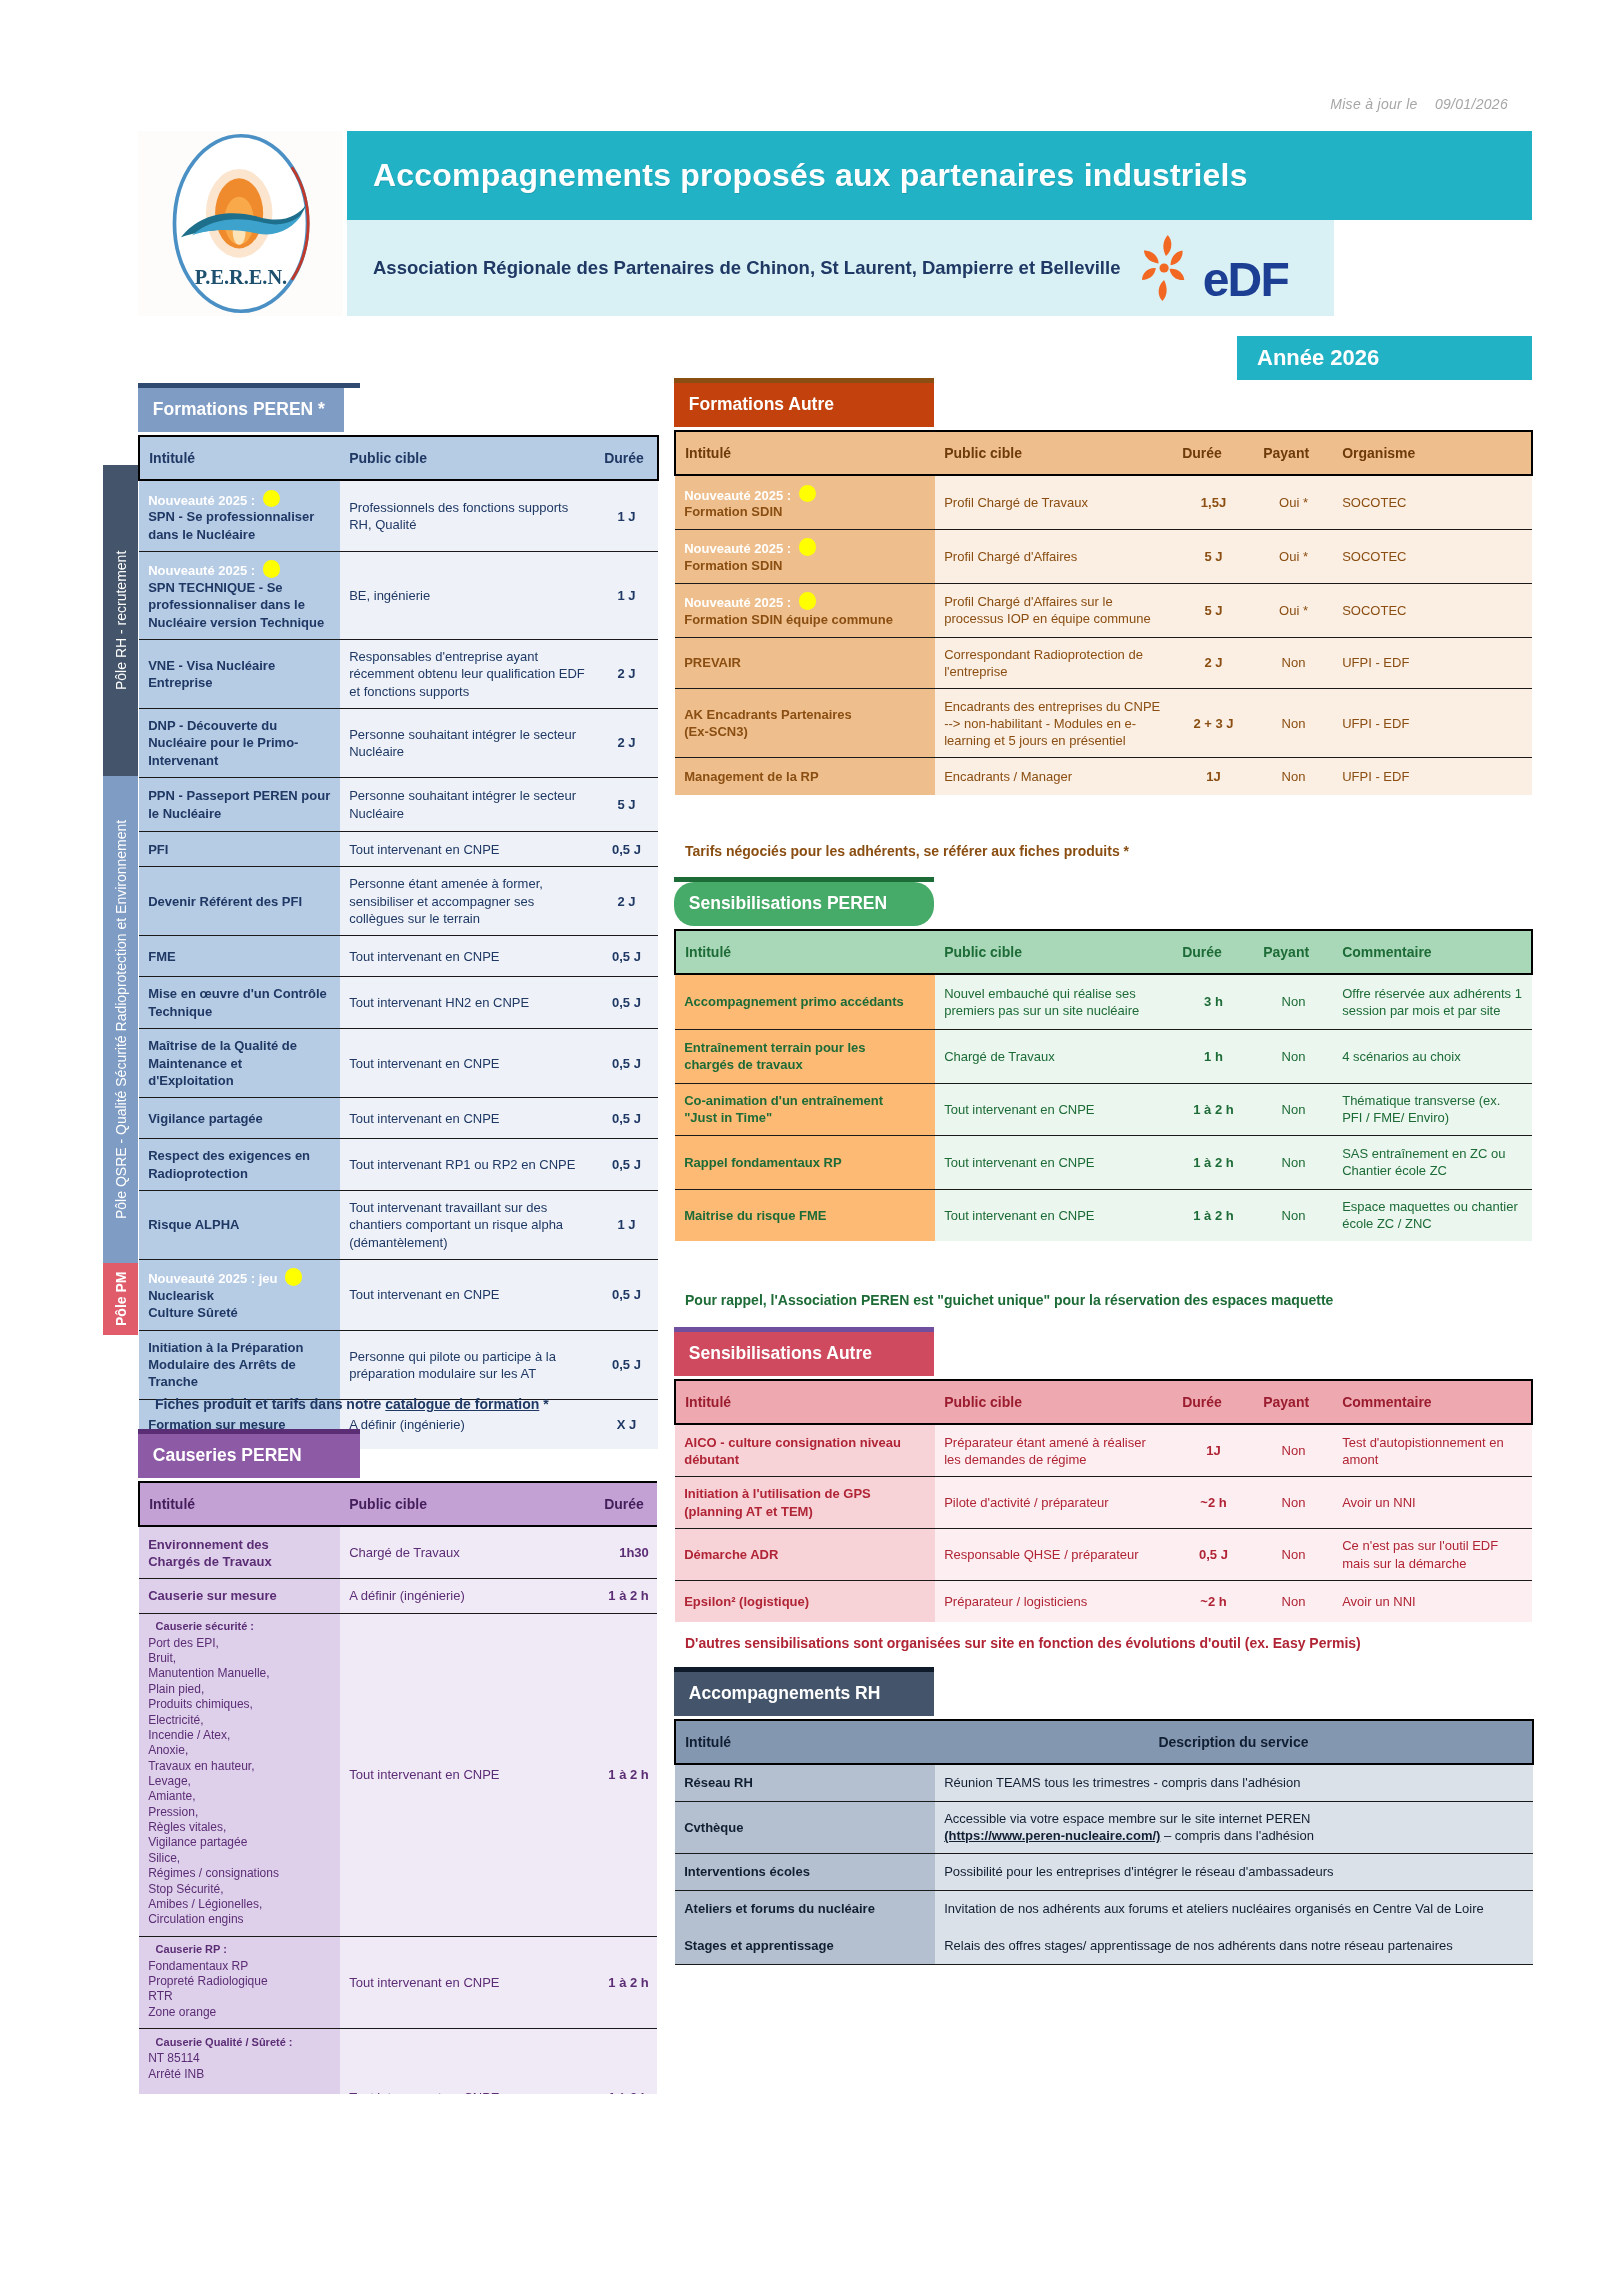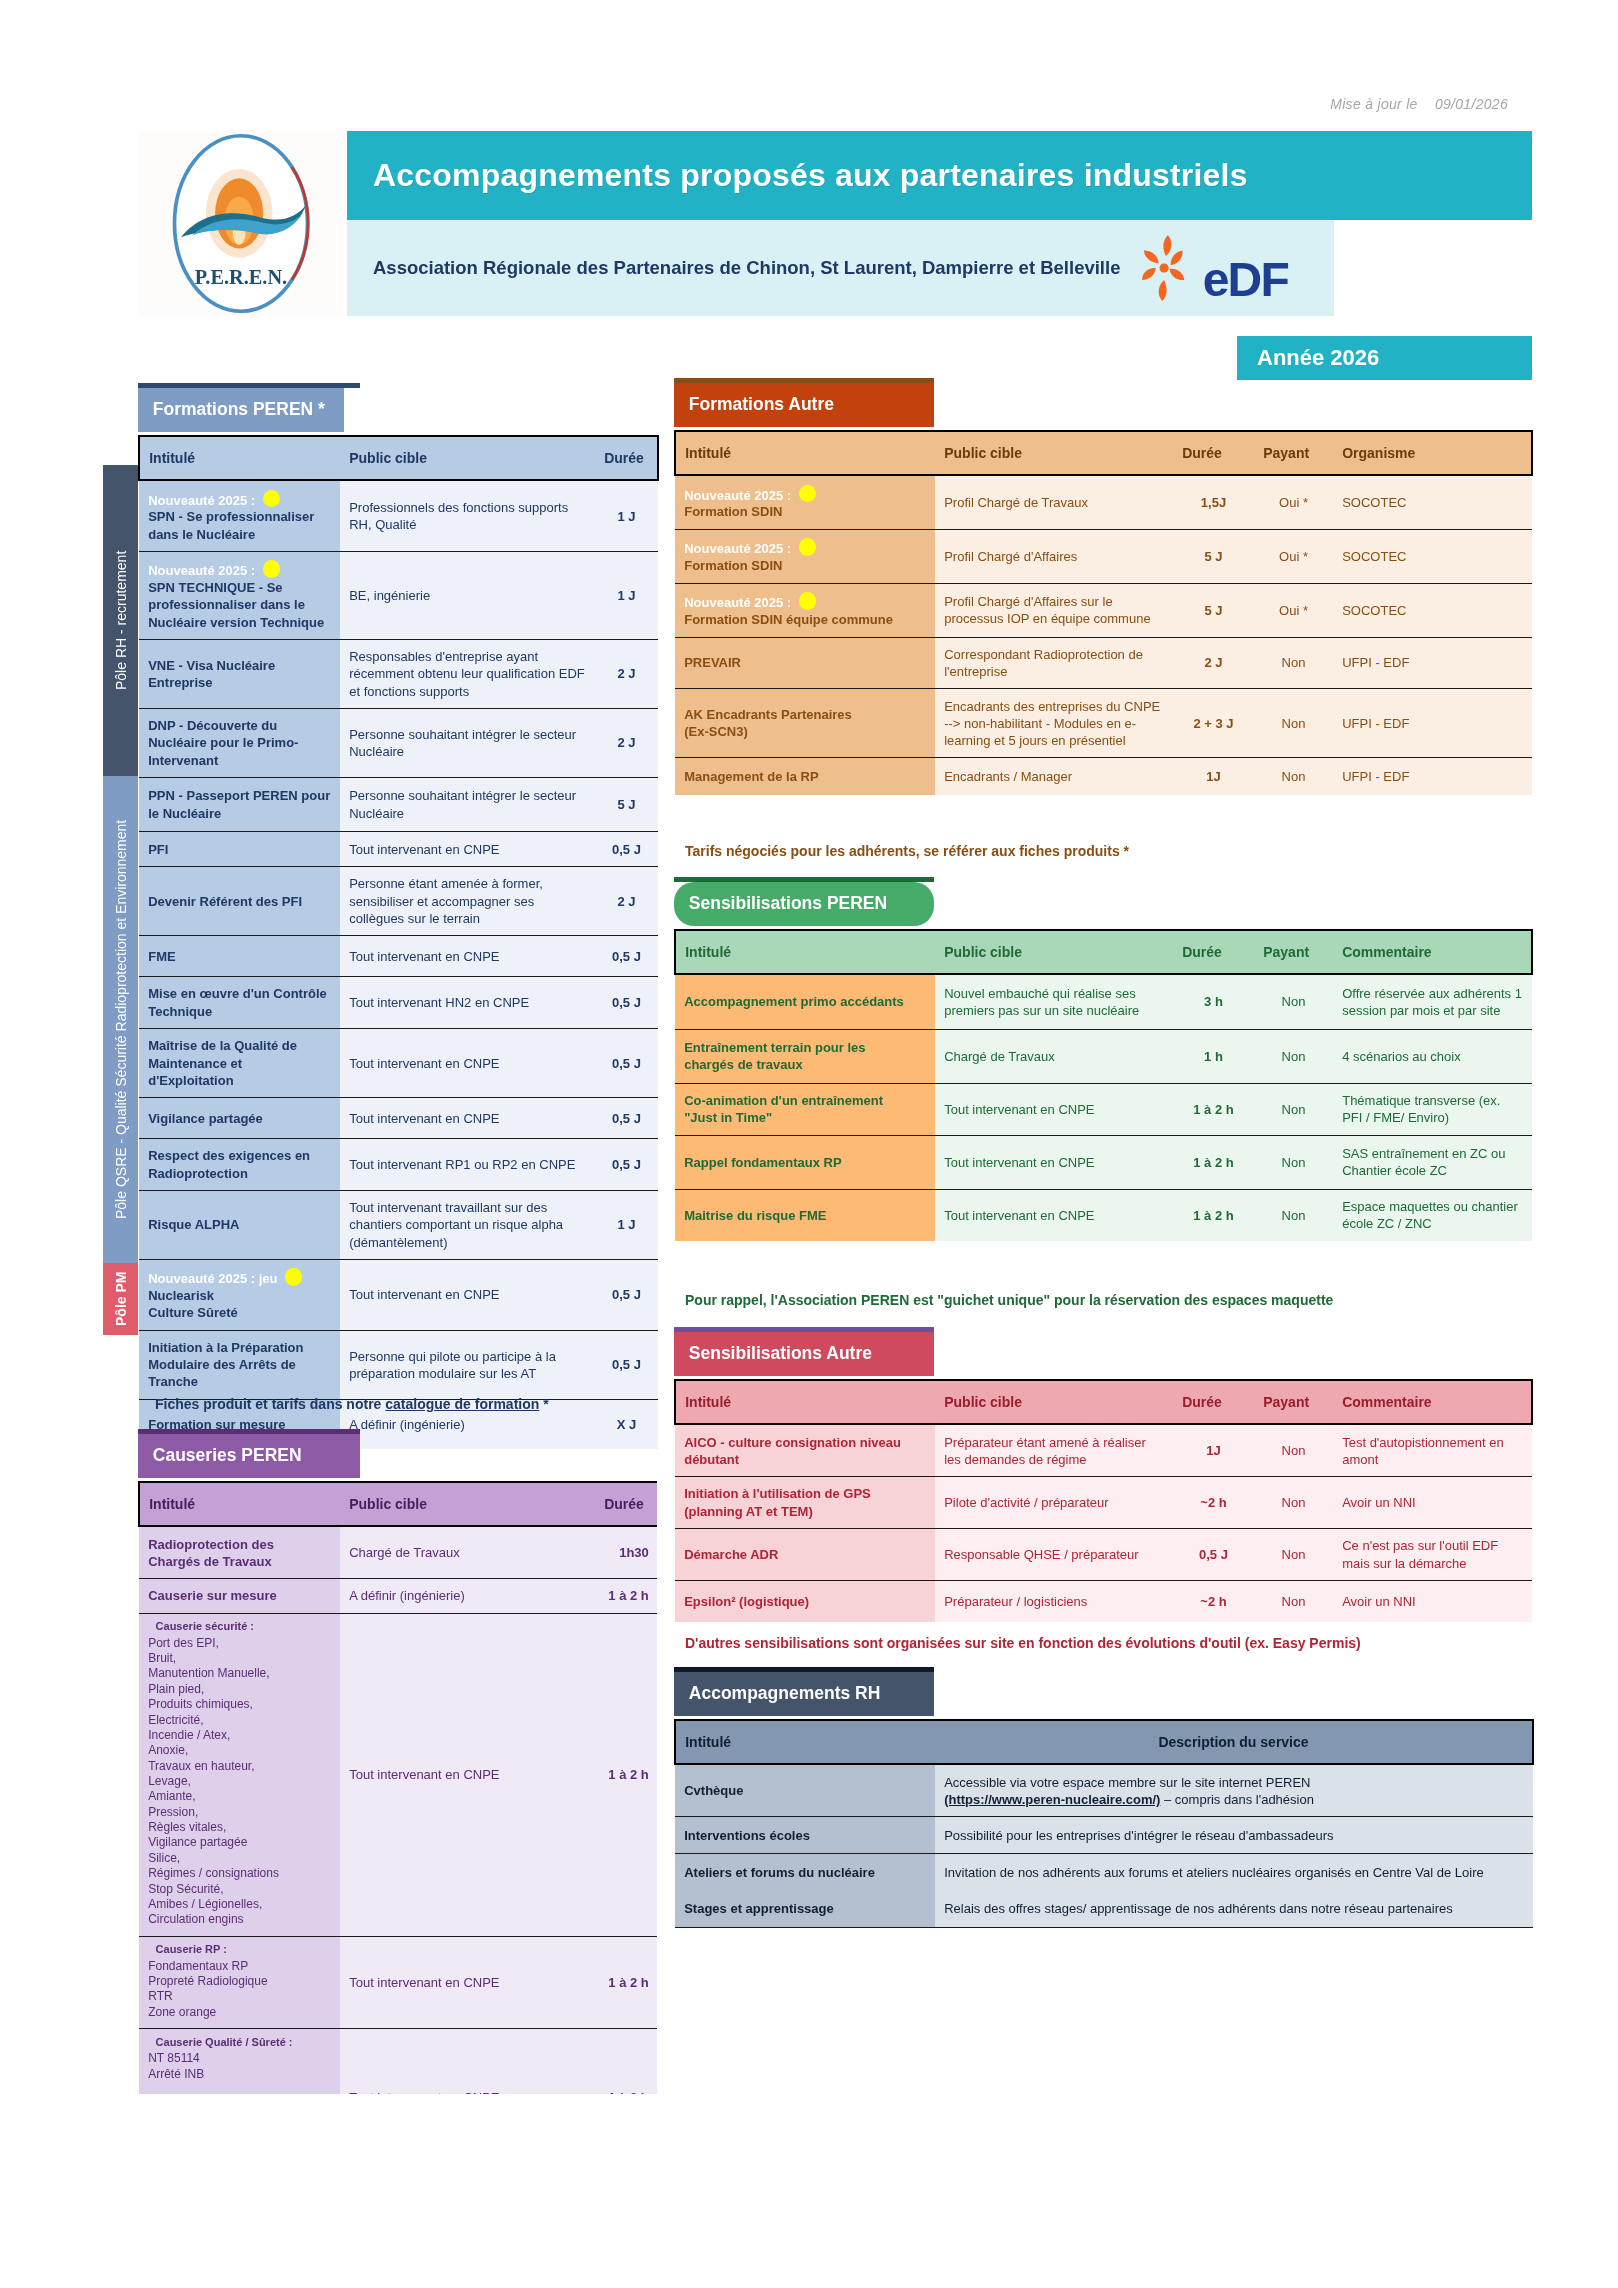--- a/index.html
+++ b/index.html
@@ -352,21 +352,21 @@
       <thead>
         <tr>
           <th>Intitulé</th>
           <th>Public cible</th>
           <th>Durée</th>
         </tr>
       </thead>
       <tbody>
         <tr style="height:42px">
           <td class="c-title">
-            <span>Radioprotection des</span><br>
+            <span>Environnement des</span><br>
             <span>Chargés de Travaux</span>
           </td>
           <td class="c-desc">Chargé de Travaux</td>
           <td class="c-num" style="text-align:right">1h30</td>
         </tr>
         <tr style="height:33px">
           <td class="c-title">Causerie sur mesure</td>
           <td class="c-desc">A définir (ingénierie)</td>
           <td class="c-num" style="text-align:right">1 à 2 h</td>
         </tr>
@@ -645,20 +645,24 @@
           <col style="width:260px">
           <col style="width:598px">
         </colgroup>
       <thead>
         <tr>
           <th>Intitulé</th>
           <th style="text-align:center">Description du service</th>
         </tr>
       </thead>
       <tbody>
+        <tr style="height:37px">
+          <td class="c-title">Réseau RH</td>
+          <td class="c-desc">Réunion TEAMS tous les trimestres - compris dans l'adhésion</td>
+        </tr>
         <tr style="height:44px">
           <td class="c-title">Cvthèque</td>
           <td class="c-desc">
             <span>Accessible via votre espace membre sur le site internet PEREN</span><br>
             <b><a class="inline-link" href="#">(https://www.peren-nucleaire.com/)</a></b><span> – compris dans l'adhésion</span>
           </td>
         </tr>
         <tr style="height:37px">
           <td class="c-title">Interventions écoles</td>
           <td class="c-desc">Possibilité pour les entreprises d'intégrer le réseau d'ambassadeurs</td>

